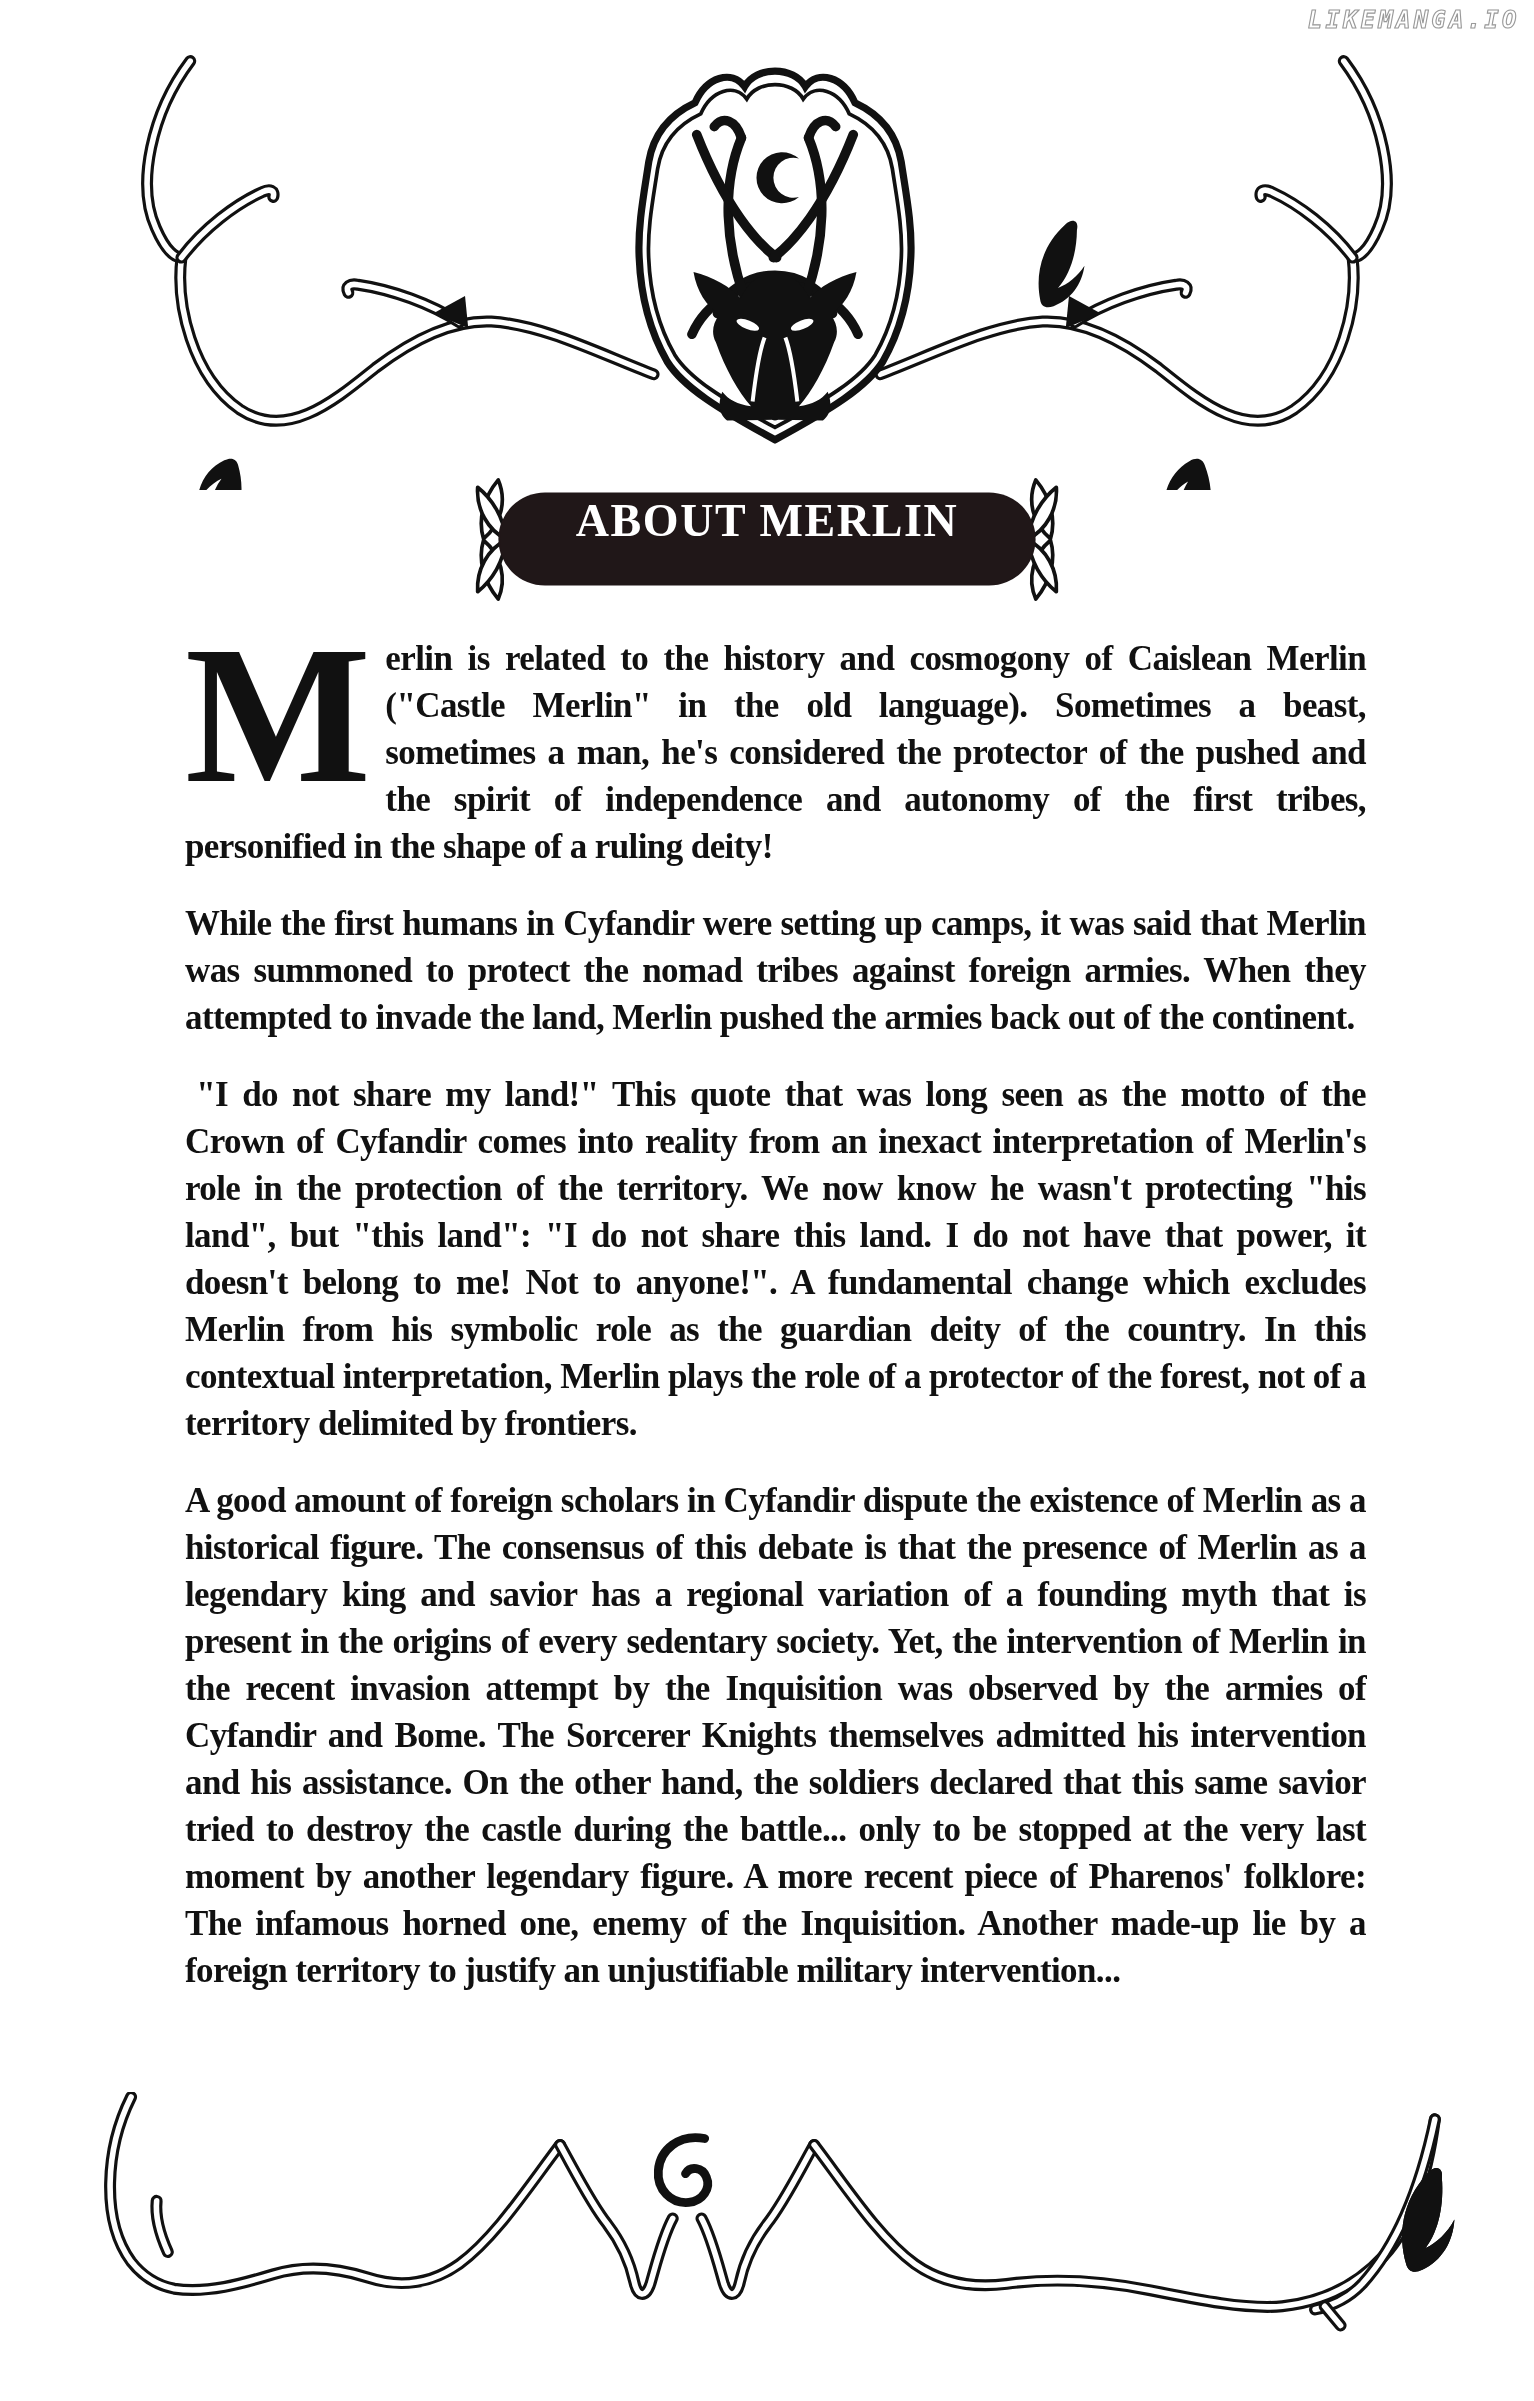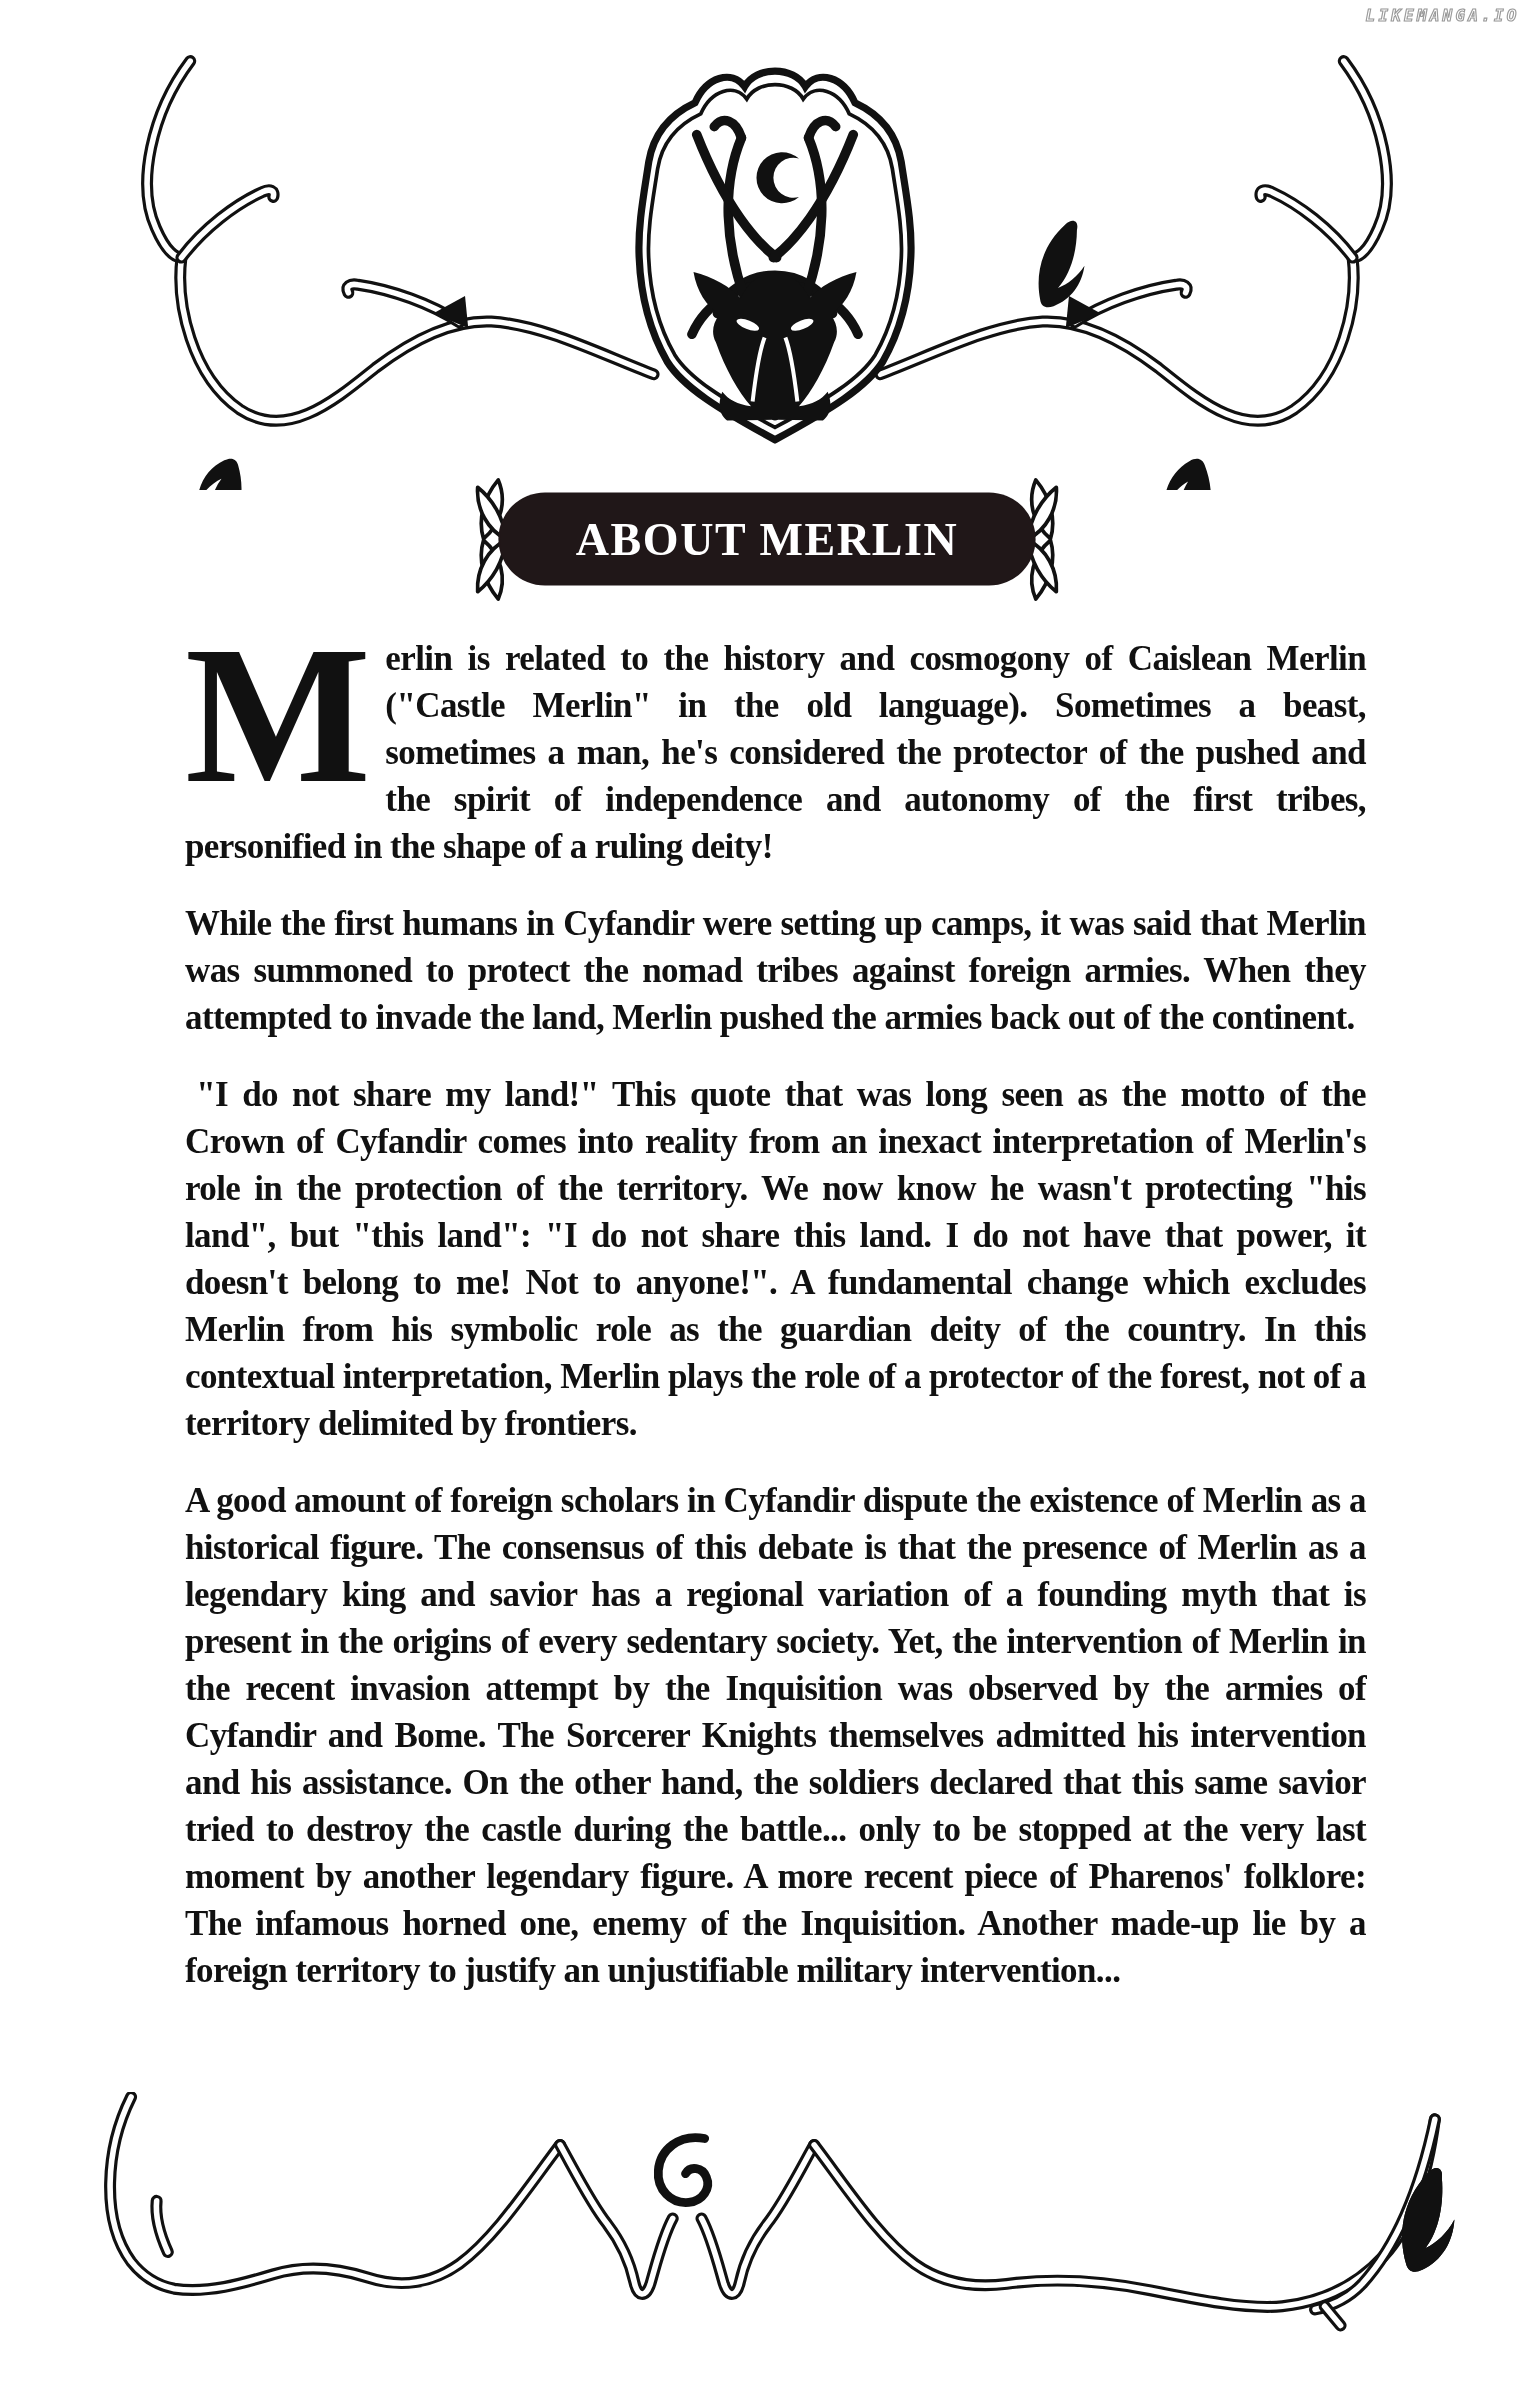--- a/index.html
+++ b/index.html
@@ -15,21 +15,21 @@
     background:var(--paper);
     overflow:hidden;
     font-family:"Liberation Serif",serif;
     color:var(--ink);
   }
   
   .watermark{
     position:absolute;top:6.4px;right:14.4px;
     font-family:"DejaVu Sans Mono",monospace;
     font-style:italic;font-weight:bold;
-    font-size:16px;letter-spacing:3.2px;
+    font-size:24px;letter-spacing:3.2px;
     color:#ffffff;
     -webkit-text-stroke:1.1px var(--watermark-outline);
     text-shadow:0 0 0.8px #aaa;
   }
   
   .crest{position:absolute;top:54px;left:56px;width:1422px;height:436px;}
   .flourish{position:absolute;top:2092px;left:48px;width:1438px;height:276px;}
   svg .tube-o{fill:none;stroke:var(--ink);stroke-width:15;stroke-linecap:round;stroke-linejoin:round;}
   svg .tube-i{fill:none;stroke:#ffffff;stroke-width:7;stroke-linecap:round;stroke-linejoin:round;}
   svg .lat{fill:none;stroke:var(--ink);stroke-width:12;stroke-linecap:round;}
@@ -38,21 +38,21 @@
   .banner-wrap{
     position:absolute;top:476px;left:0;width:1534px;height:126px;
     display:flex;justify-content:center;align-items:center;
   }
   .ornament{width:53px;height:125px;flex:0 0 auto;z-index:0;}
   .ornament.left{margin-right:-24px;}
   .ornament.right{margin-left:-24px;transform:scaleX(-1);}
   .pill{
     width:534px;height:90px;border-radius:46px;
     background:var(--banner-bg);
-    display:flex;align-items:center;justify-content:center;
+    display:flex;justify-content:center;
     z-index:1;box-shadow:0 0 0 1.6px var(--banner-bg);
   }
   .pill span{
     color:#ffffff;font-weight:bold;font-size:46px;letter-spacing:1.6px;
     font-family:"Liberation Serif",serif;
   }
   
   .article{
     position:absolute;top:635px;left:185px;width:1181px;
     font-size:35px;line-height:47px;font-weight:bold;

